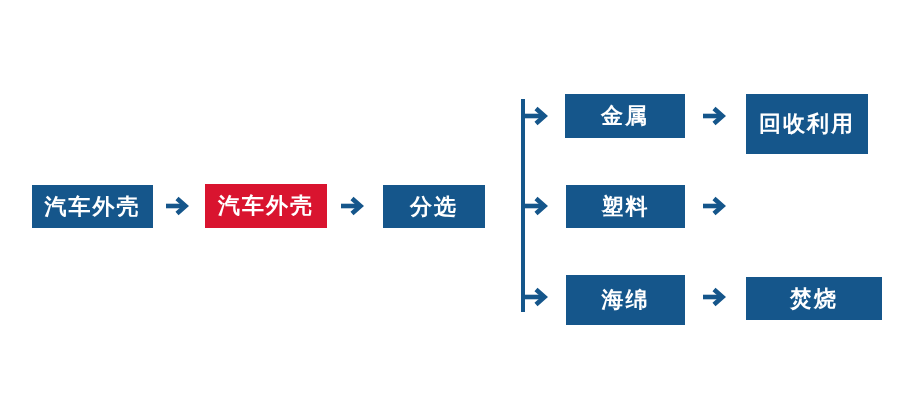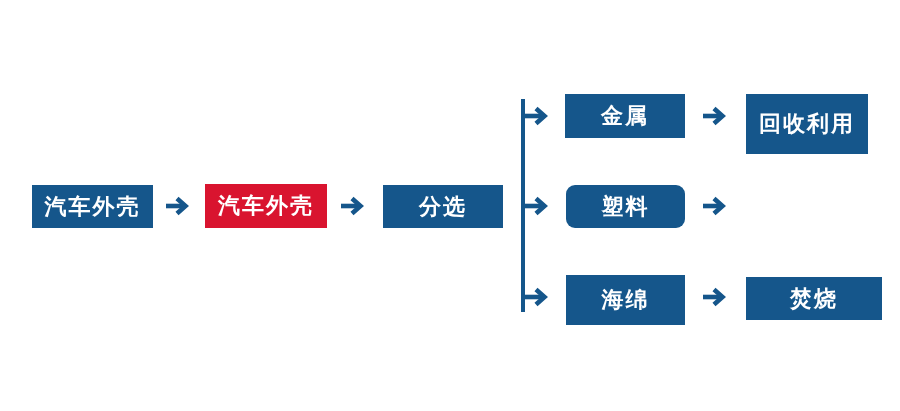--- a/index.html
+++ b/index.html
@@ -26,24 +26,24 @@
     font-weight: bold;
     letter-spacing: 2px;
     white-space: nowrap;
     box-sizing: border-box;
   }
   .node.highlight { background: #D9142F; }
 
   
   .n-car      { left: 32px;  top: 185px; width: 121px; height: 43px; }
   .n-crush    { left: 205px; top: 184px; width: 122px; height: 44px; }
-  .n-sort     { left: 383px; top: 185px; width: 120px; height: 43px; }
+  .n-sort     { left: 383px; top: 185px; width: 102px; height: 43px; }
   
   .n-metal    { left: 565px; top: 94px;  width: 120px; height: 44px; }
-  .n-plastic  { left: 566px; top: 185px; width: 119px; height: 43px; border-radius: 9px; }
+  .n-plastic  { left: 566px; top: 185px; width: 119px; height: 43px; }
   .n-sponge   { left: 566px; top: 275px; width: 119px; height: 50px; }
   
   .n-recycle  { left: 746px; top: 94px;  width: 122px; height: 60px; }
   .n-replast  { left: 746px; top: 184px; width: 122px; height: 44px; }
   .n-burn     { left: 746px; top: 277px; width: 136px; height: 43px; }
 
   .arrow {
     position: absolute;
     width: 30px;
     height: 20px;

